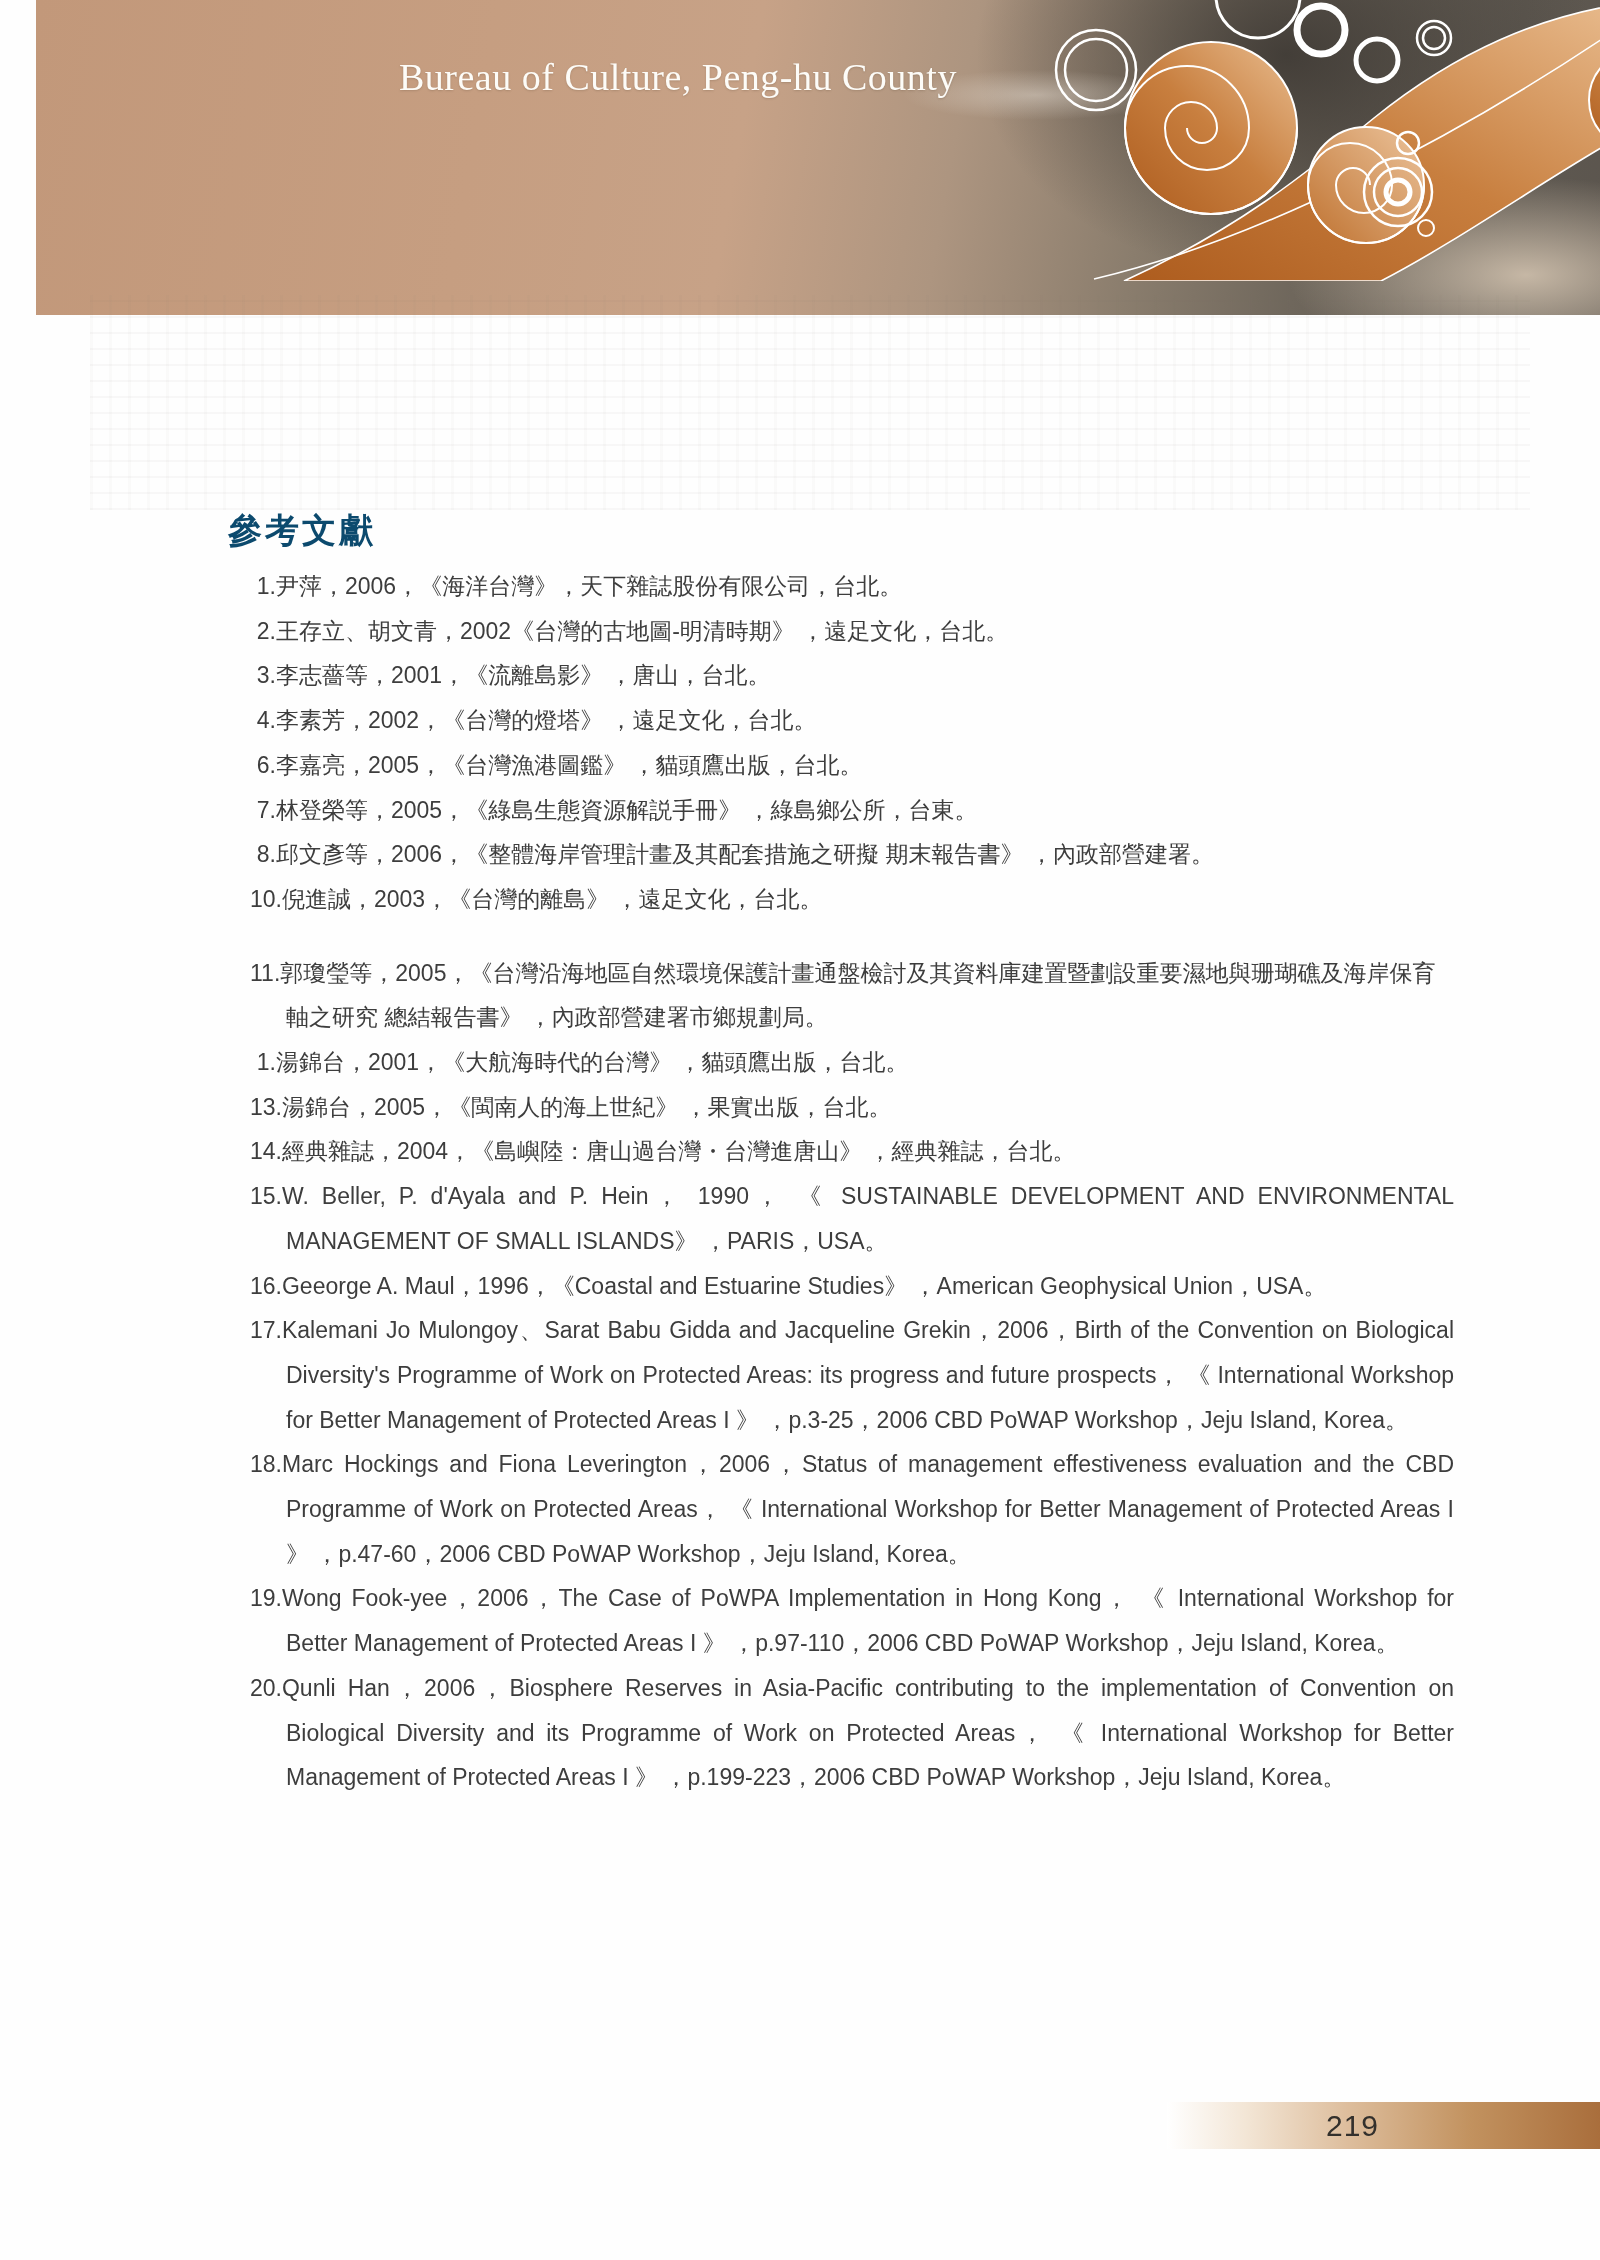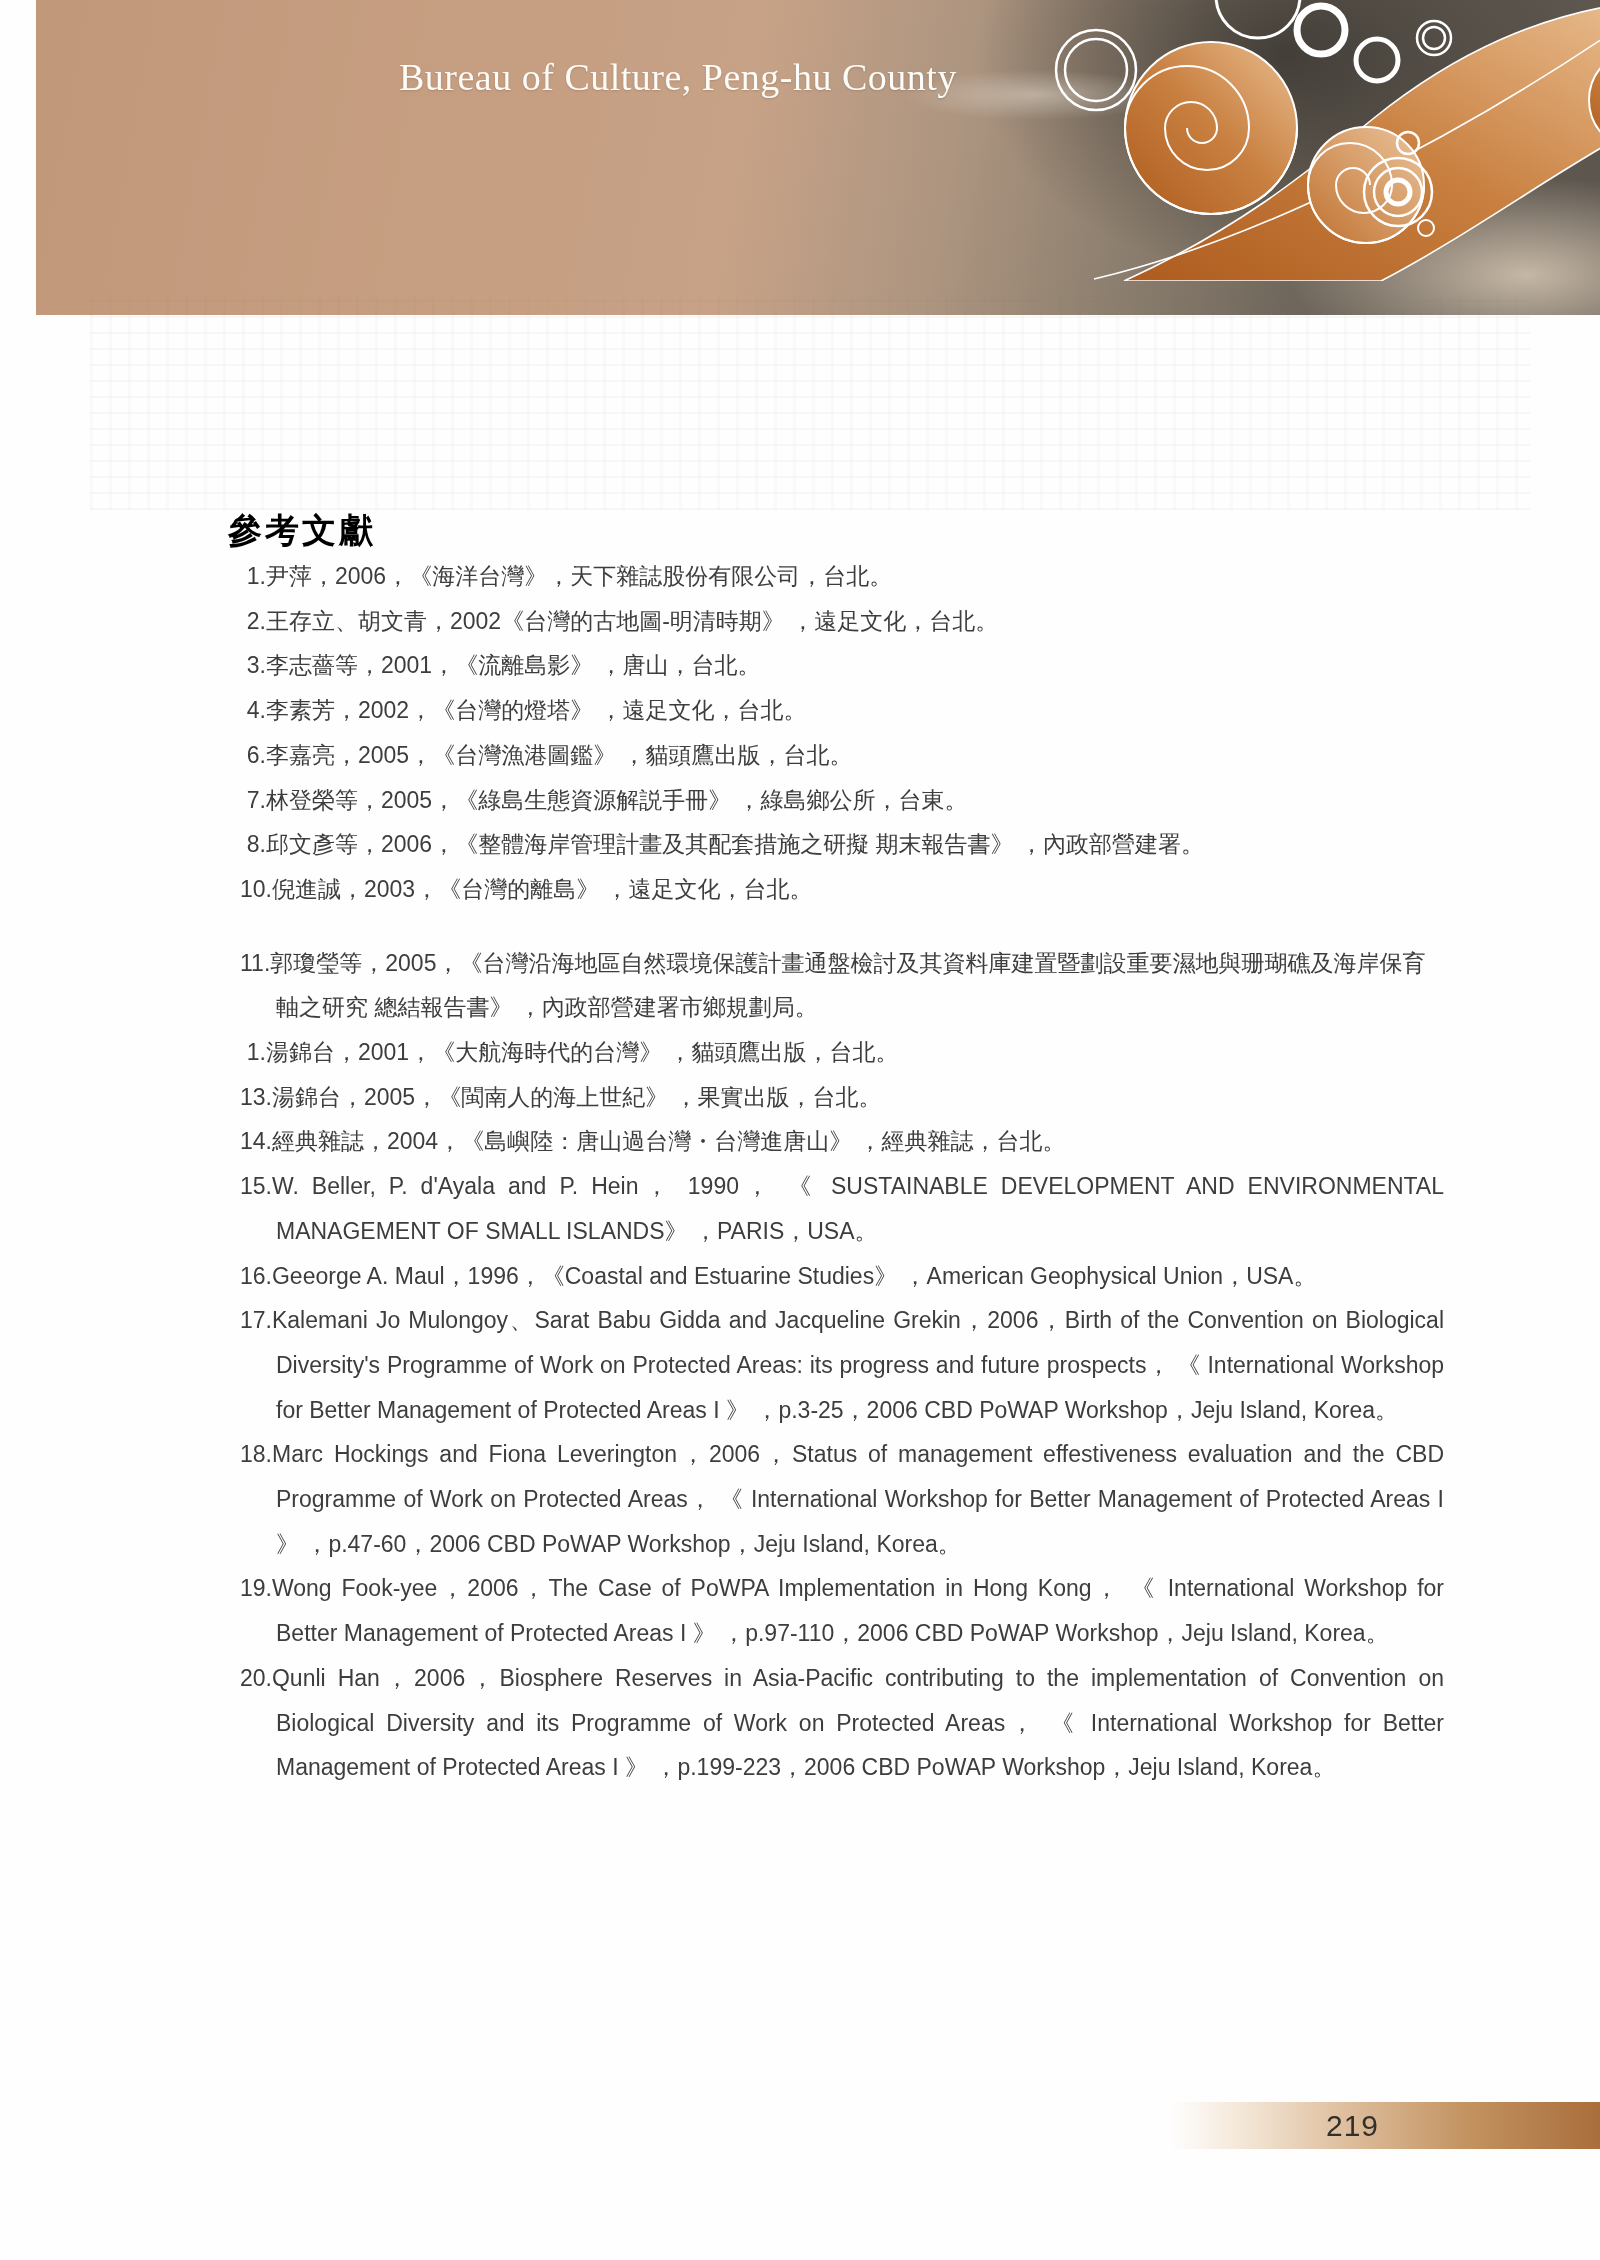--- a/index.html
+++ b/index.html
@@ -31,25 +31,25 @@
     position:absolute;left:90px;top:295px;width:1440px;height:215px;
     background:
       repeating-linear-gradient(0deg, rgba(120,110,100,0.055) 0 2px, rgba(120,110,100,0) 2px 16px),
       repeating-linear-gradient(90deg, rgba(120,110,100,0.045) 0 3px, rgba(120,110,100,0) 3px 19px);
     opacity:.8;
   }
 
   
   .section-heading{
     position:absolute;left:228px;top:508px;
-    font-size:34px;font-weight:600;color:#000000;letter-spacing:3px;
+    font-size:34px;font-weight:600;color:#0c4a6e;letter-spacing:3px;
   }
   .ref-list{
     position:absolute;left:232px;top:546px;width:1204px;
-    margin:8px;padding:0;list-style:none;
+    margin:18px;padding:0;list-style:none;
     font-size:23px;line-height:44.7px;color:#3d3d3d;
   }
   .ref-list li{
     margin:0;padding:0 0 0 36px;text-indent:-36px;
   }
   .ref-list li.en{text-align:justify;}
   .ref-list li.gap{margin-top:29px;}
   .ref-num{display:inline-block;min-width:26px;text-align:right;text-indent:0;}
 
   

